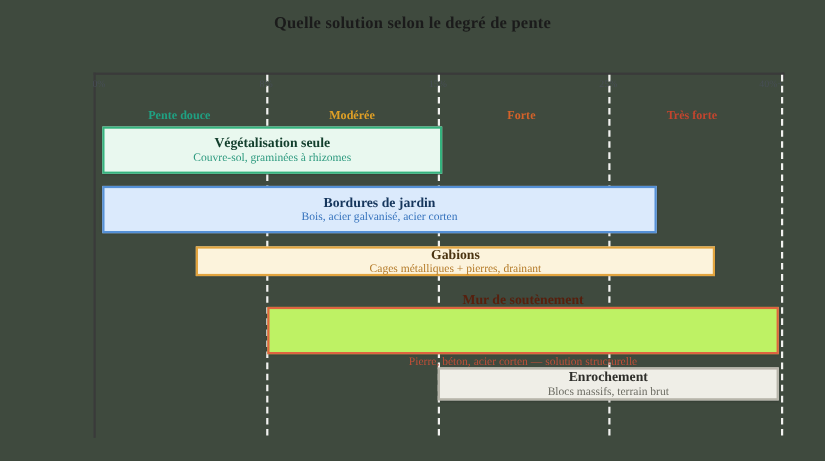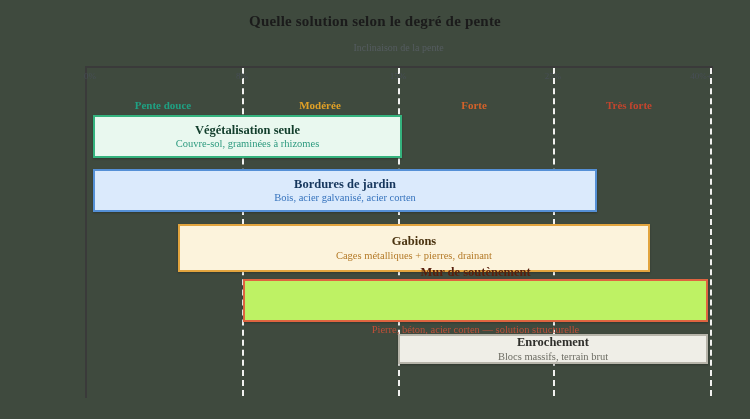--- a/index.html
+++ b/index.html
@@ -48,21 +48,20 @@
   }
   .bar-title { font-size:12.5px; font-weight:bold; line-height:1.15; white-space:nowrap; }
   .bar-subtitle { font-size:10.5px; line-height:1.15; white-space:nowrap; }
 </style>
 </head>
 <body>
 
 <div class="canvas">
 
   <div class="chart-title">Quelle solution selon le degré de pente</div>
-  <div class="axis-subtitle">Inclinaison de la pente</div>
 
   <div class="axis-line"></div>
   <div class="axis-left-line"></div>
   <div class="axis-end-tick" style="left:711px;"></div>
 
   <div class="gridline" style="left: 242px; border-left-color: rgb(242, 242, 240);"></div>
   <div class="gridline" style="left: 398px; border-left-color: rgb(242, 242, 240);"></div>
   <div class="gridline" style="left: 553px; border-left-color: rgb(242, 242, 240);"></div>
   <div class="gridline" style="left: 710px; border-left-color: rgb(242, 242, 240);"></div>
 
@@ -78,21 +77,21 @@
   <div class="zone-label" style="left: 629px; color: rgb(195, 69, 46);">Très forte</div>
 
   <div class="bar" style="left: 93px; top: 115px; width: 309px; height: 43px; background: rgb(233, 248, 239); border-color: rgb(53, 179, 126);">
     <div class="bar-title" style="color: rgb(18, 62, 44);">Végétalisation seule</div>
     <div class="bar-subtitle" style="color: rgb(45, 154, 127);">Couvre-sol, graminées à rhizomes</div>
   </div>
   <div class="bar" style="left: 93px; top: 169px; width: 504px; height: 43px; background: rgb(219, 234, 252); border-color: rgb(85, 144, 214);">
     <div class="bar-title" style="color: rgb(22, 54, 92);">Bordures de jardin</div>
     <div class="bar-subtitle" style="color: rgb(54, 115, 189);">Bois, acier galvanisé, acier corten</div>
   </div>
-  <div class="bar" style="left: 178px; top: 224px; width: 472px; height: 48px; background: rgb(252, 243, 220); border-color: rgb(226, 164, 62);">
+  <div class="bar" style="left: 178px; top: 224px; width: 472px; height: 27px; background: rgb(252, 243, 220); border-color: rgb(226, 164, 62);">
     <div class="bar-title" style="color: rgb(74, 51, 16);">Gabions</div>
     <div class="bar-subtitle" style="color: rgb(180, 122, 40);">Cages métalliques + pierres, drainant</div>
   </div>
   <div class="bar" style="left: 243px; top: 279px; width: 465px; height: 43px; background: #bef264; border-color: rgb(223, 100, 64);">
     <div class="bar-title" style="color: rgb(87, 31, 13);">Mur de soutènement</div>
     <div class="bar-subtitle" style="color: rgb(191, 79, 56); margin-top: 44px;">Pierre, béton, acier corten — solution structurelle</div>
   </div>
   <div class="bar" style="left: 398px; top: 334px; width: 310px; height: 30px; background: rgb(239, 238, 231); border-color: rgb(183, 181, 170);">
     <div class="bar-title" style="color: rgb(47, 47, 43);">Enrochement</div>
     <div class="bar-subtitle" style="color: rgb(109, 109, 100);">Blocs massifs, terrain brut</div>

